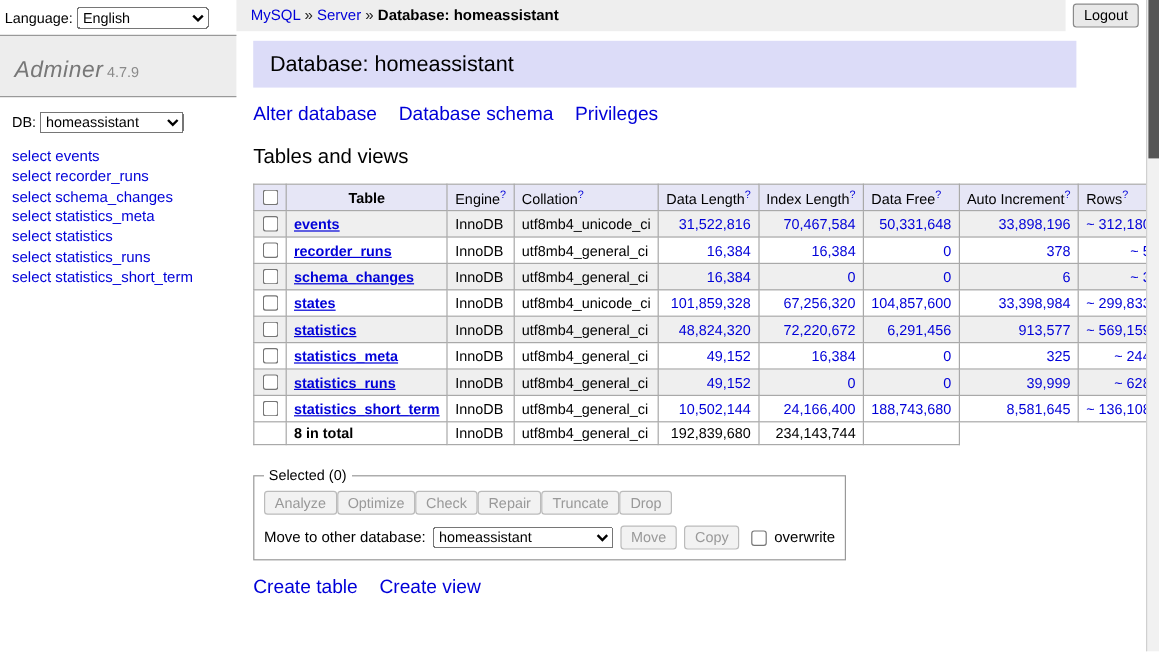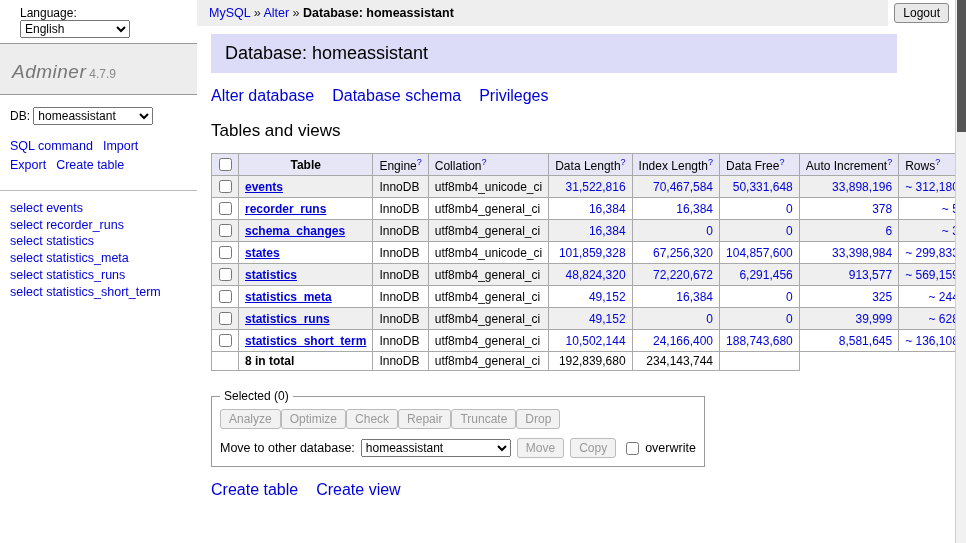--- a/index.html
+++ b/index.html
@@ -9,21 +9,21 @@
     background:#fff; color:#000;
     font-family:"Liberation Sans","DejaVu Sans",sans-serif; font-size:13px;
   }
   a { color:#0000d8; text-decoration:none; cursor:pointer; }
   select, input, button { font-family:inherit; }
 
   .layout { display:flex; height:100%; margin-right:11px; }
 
   
   .sidebar-col { flex:0 0 197px; width:197px; }
-  .lang-row { padding:6px 20px 5px; font-size:12px; }
+  .lang-row { padding:6px 4px 5px; font-size:12px; }
   .lang-row select { font-size:12px; width:110px; }
   .logo { margin:0; background:#ededed; border-top:1px solid #999; border-bottom:1px solid #999;
           padding:10px 12px 9px; font-weight:normal; }
   .app-name { font-style:italic; color:#777; font-size:19px; letter-spacing:.5px; }
   .version { color:#8a8a8a; font-size:12px; margin-left:3px; }
   .db-row { padding:12px 10px 2px; font-size:12px; }
   .db-row select { width:120px; font-size:12px; }
   .side-links { margin:0; padding:10px 10px 14px; border-bottom:1px solid #bbb; font-size:12.5px; line-height:1.55; }
   .side-links a { margin-right:10px; }
   .table-list { list-style:none; margin:10px 0 0; padding:0 10px; font-size:12.5px; }
@@ -87,34 +87,34 @@
     </div>
     <h1 class="logo">
       <span class="app-name">Adminer</span><span class="version">4.7.9</span>
     </h1>
     <div class="db-row">
       <span>DB:</span>
       <select>
         <option>homeassistant</option>
       </select>
     </div>
-    <p class="side-links" id="side-links"><a>SQL command</a><a>Import</a><br><a>Export</a><a>Create table</a></p>
     <ul class="table-list" id="table-list">
         <li><a>select events</a></li>
         <li><a>select recorder_runs</a></li>
+        <li><a>select schema_changes</a></li>
+        <li><a>select statistics_meta</a></li>
         <li><a>select statistics</a></li>
-        <li><a>select statistics_meta</a></li>
         <li><a>select statistics_runs</a></li>
         <li><a>select statistics_short_term</a></li>
       </ul>
   </div>
 
   <div class="main-col">
     <div class="top-row">
-      <div class="breadcrumb" id="breadcrumb"><a>MySQL</a><span class="sep"> » </span><a>Alter</a><span class="sep"> » </span><b>Database: homeassistant</b></div>
+      <div class="breadcrumb" id="breadcrumb"><a>MySQL</a><span class="sep"> » </span><a>Server</a><span class="sep"> » </span><b>Database: homeassistant</b></div>
       <div class="logout-wrap">
         <button class="btn">Logout</button>
       </div>
     </div>
 
     <div class="content">
       <h2>Database: homeassistant</h2>
 
       <p class="link-row" id="top-links"><a>Alter database</a><a>Database schema</a><a>Privileges</a></p>
 

